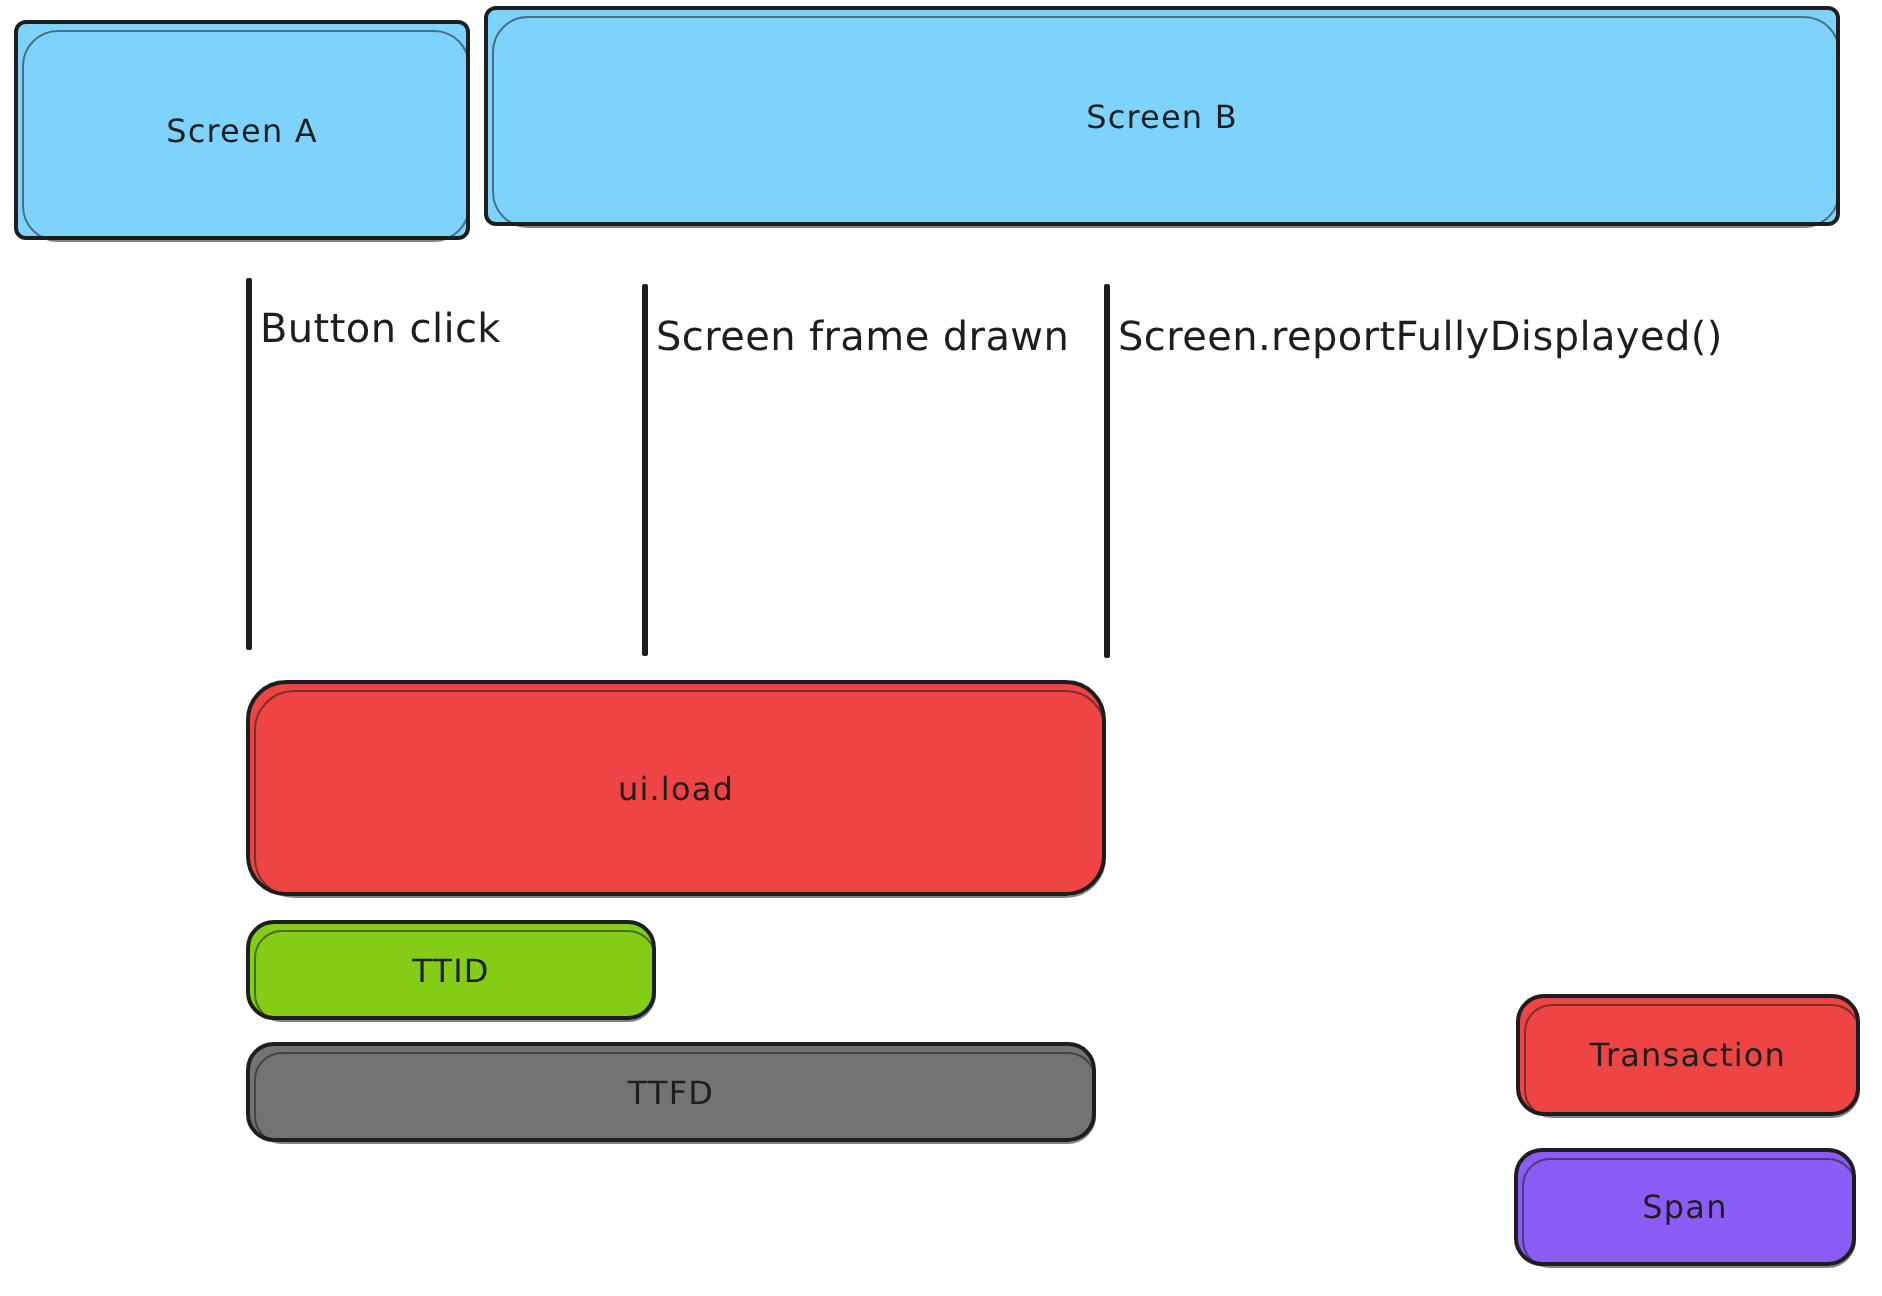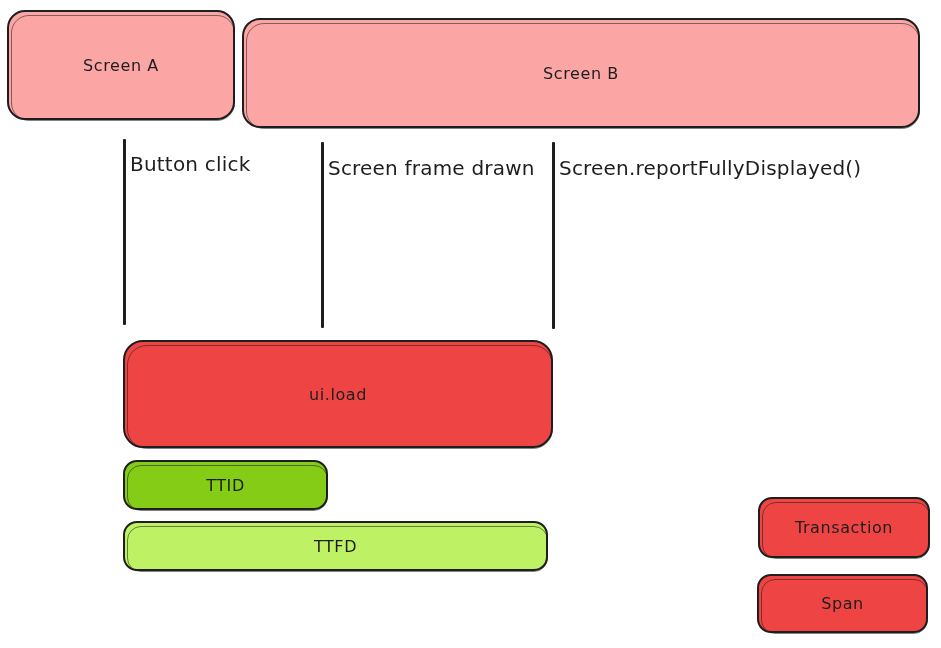--- a/index.html
+++ b/index.html
@@ -21,25 +21,25 @@
     left: 0; top: 0;
     width: 941px;
     height: 648px;
   }
 
   
   .box {
     position: absolute;
     box-sizing: border-box;
     border: 2.4px solid #1e1e1e;
-    border-radius: 18px;
+    border-radius: 6px;
     display: flex;
     align-items: center;
     justify-content: center;
-    background: #fca5a5;
+    background: #7dd3fc;
   }
   .box::after {
     
     content: "";
     position: absolute;
     left: 1.5px; top: 2.5px; right: -1.5px; bottom: -2.5px;
     border: 1.3px solid rgba(30,30,30,0.55);
     border-radius: 18px;
     pointer-events: none;
   }
@@ -47,21 +47,21 @@
     position: relative;
     z-index: 2;
     font-size: 16px;
     letter-spacing: 0.6px;
     white-space: nowrap;
     font-family: "DejaVu Sans", sans-serif;
   }
 
   
   #screen-a { left: 7px;   top: 10px;  width: 228px; height: 110px; }
-  #screen-b { left: 242px; top: 18px;  width: 678px; height: 110px; text-align: right; }
+  #screen-b { left: 242px; top: 3px;  width: 678px; height: 110px; text-align: right; }
 
   
   .marker-line {
     position: absolute;
     width: 3px;
     background: #1e1e1e;
     border-radius: 1px;
   }
   .marker-line::after {
     content: "";
@@ -168,25 +168,25 @@
   <div class="marker-label" id="marker-label-3">Screen.reportFullyDisplayed()</div>
 
   <div class="bar" id="bar-uiload" style="background: #ef4444;">
     <span class="lbl">ui.load</span>
   </div>
 
   <div class="bar" id="bar-ttid" style="background: #84cc16;">
     <span class="lbl">TTID</span>
   </div>
 
-  <div class="bar" id="bar-ttfd" style="background: #bef264;">
+  <div class="bar" id="bar-ttfd" style="background: #737373;">
     <span class="lbl">TTFD</span>
   </div>
 
   <div class="legend-box" id="legend-transaction" style="background: #ef4444;">
     <span class="lbl">Transaction</span>
   </div>
 
-  <div class="legend-box" id="legend-span" style="background: #ef4444;">
+  <div class="legend-box" id="legend-span" style="background: #8b5cf6;">
     <span class="lbl">Span</span>
   </div>
 
 </div>
 
 </body></html>

